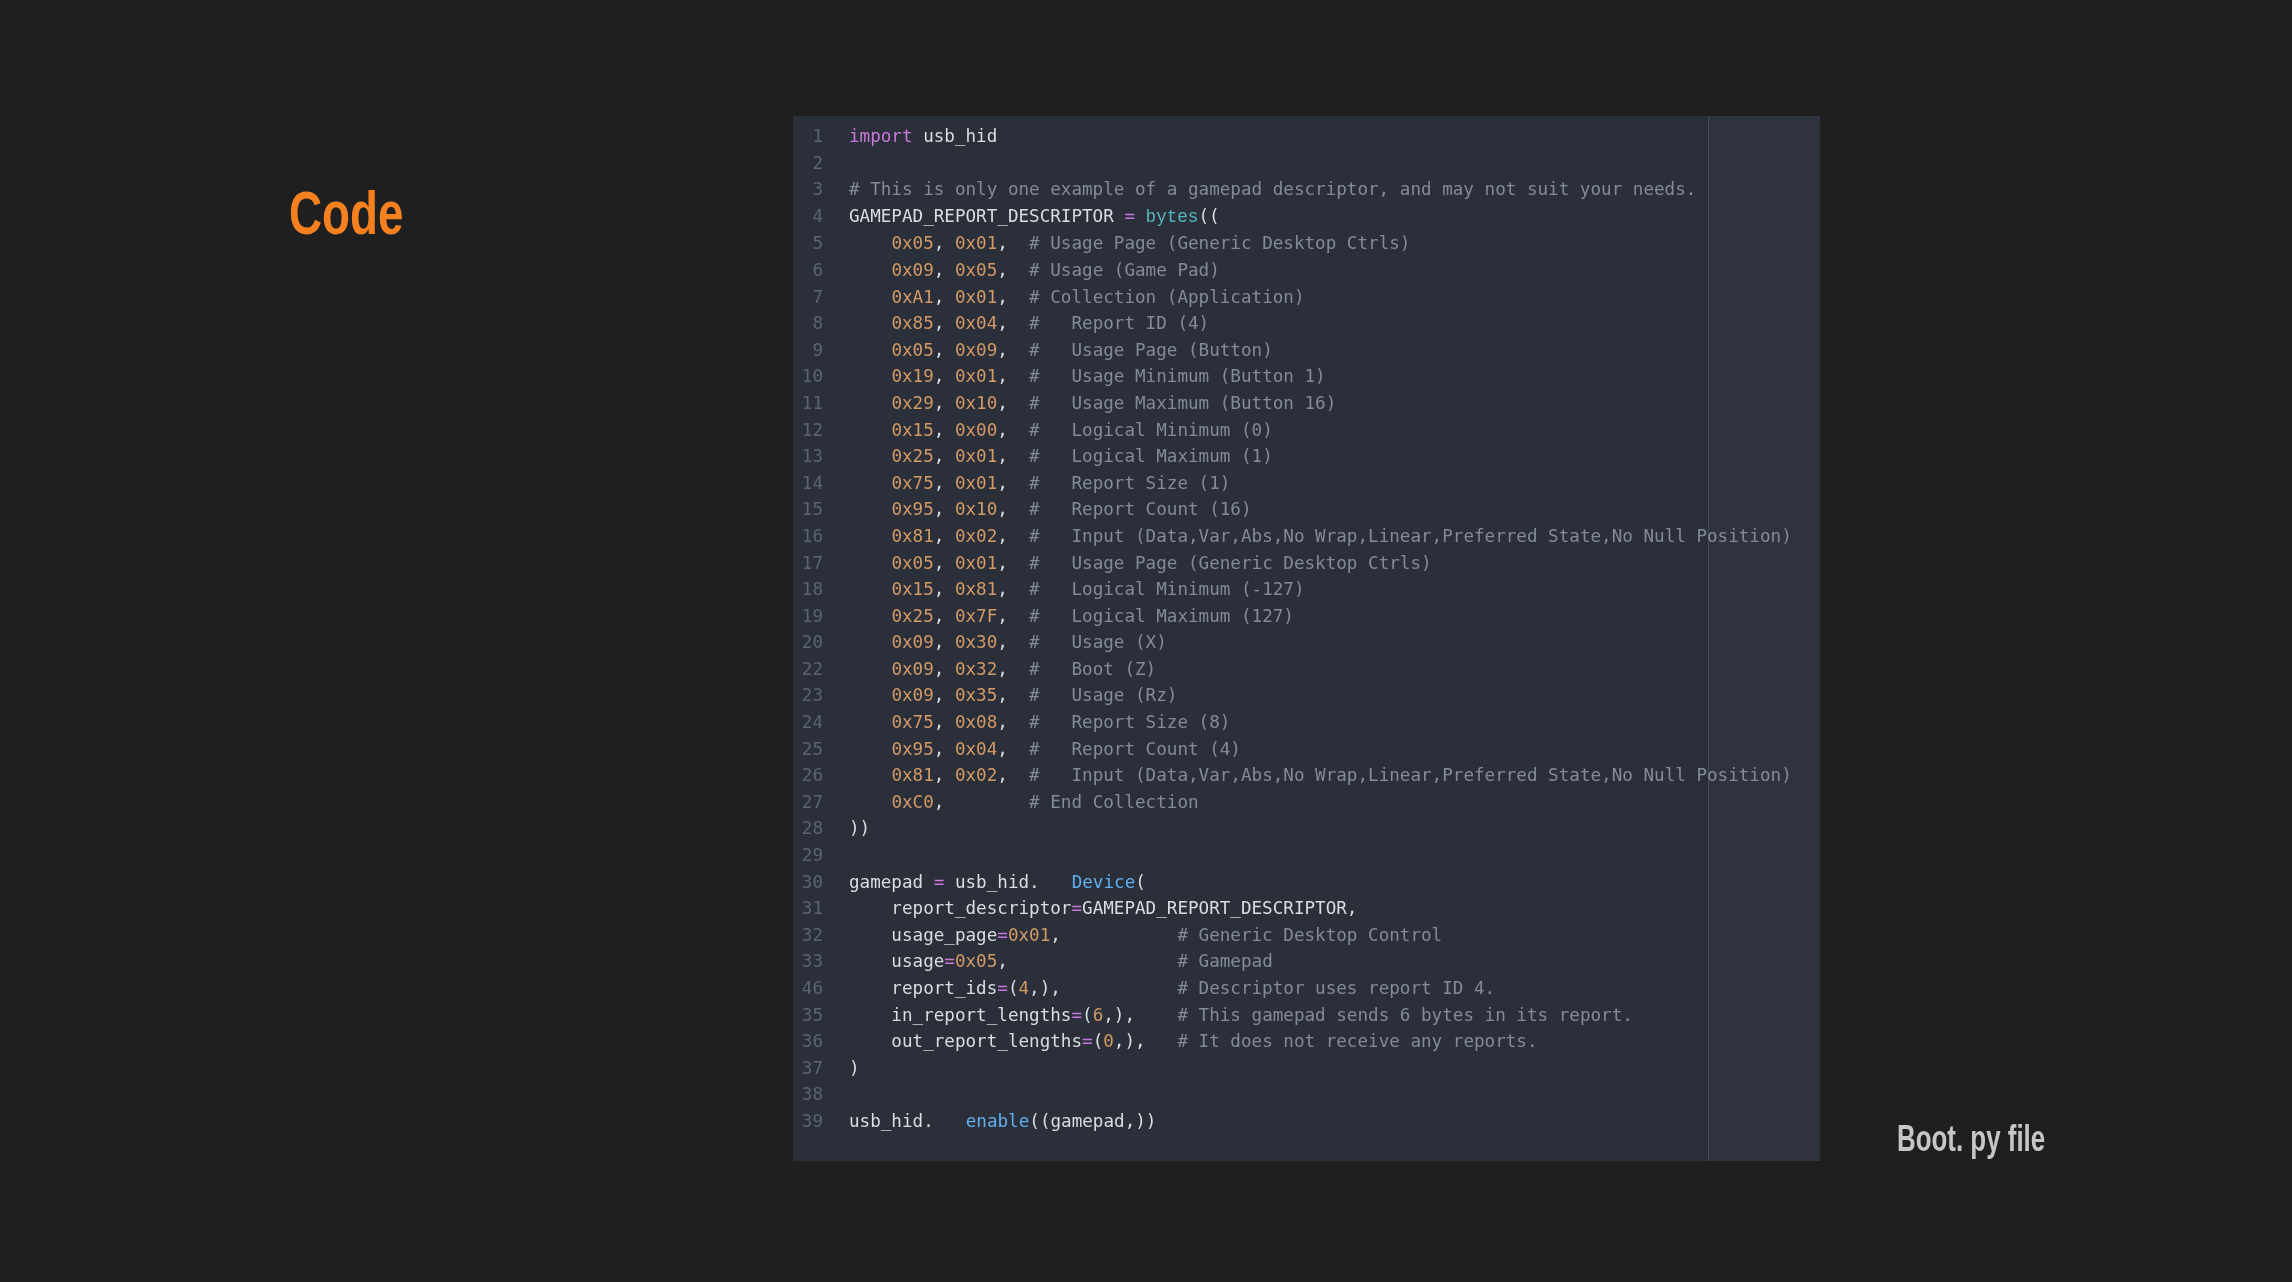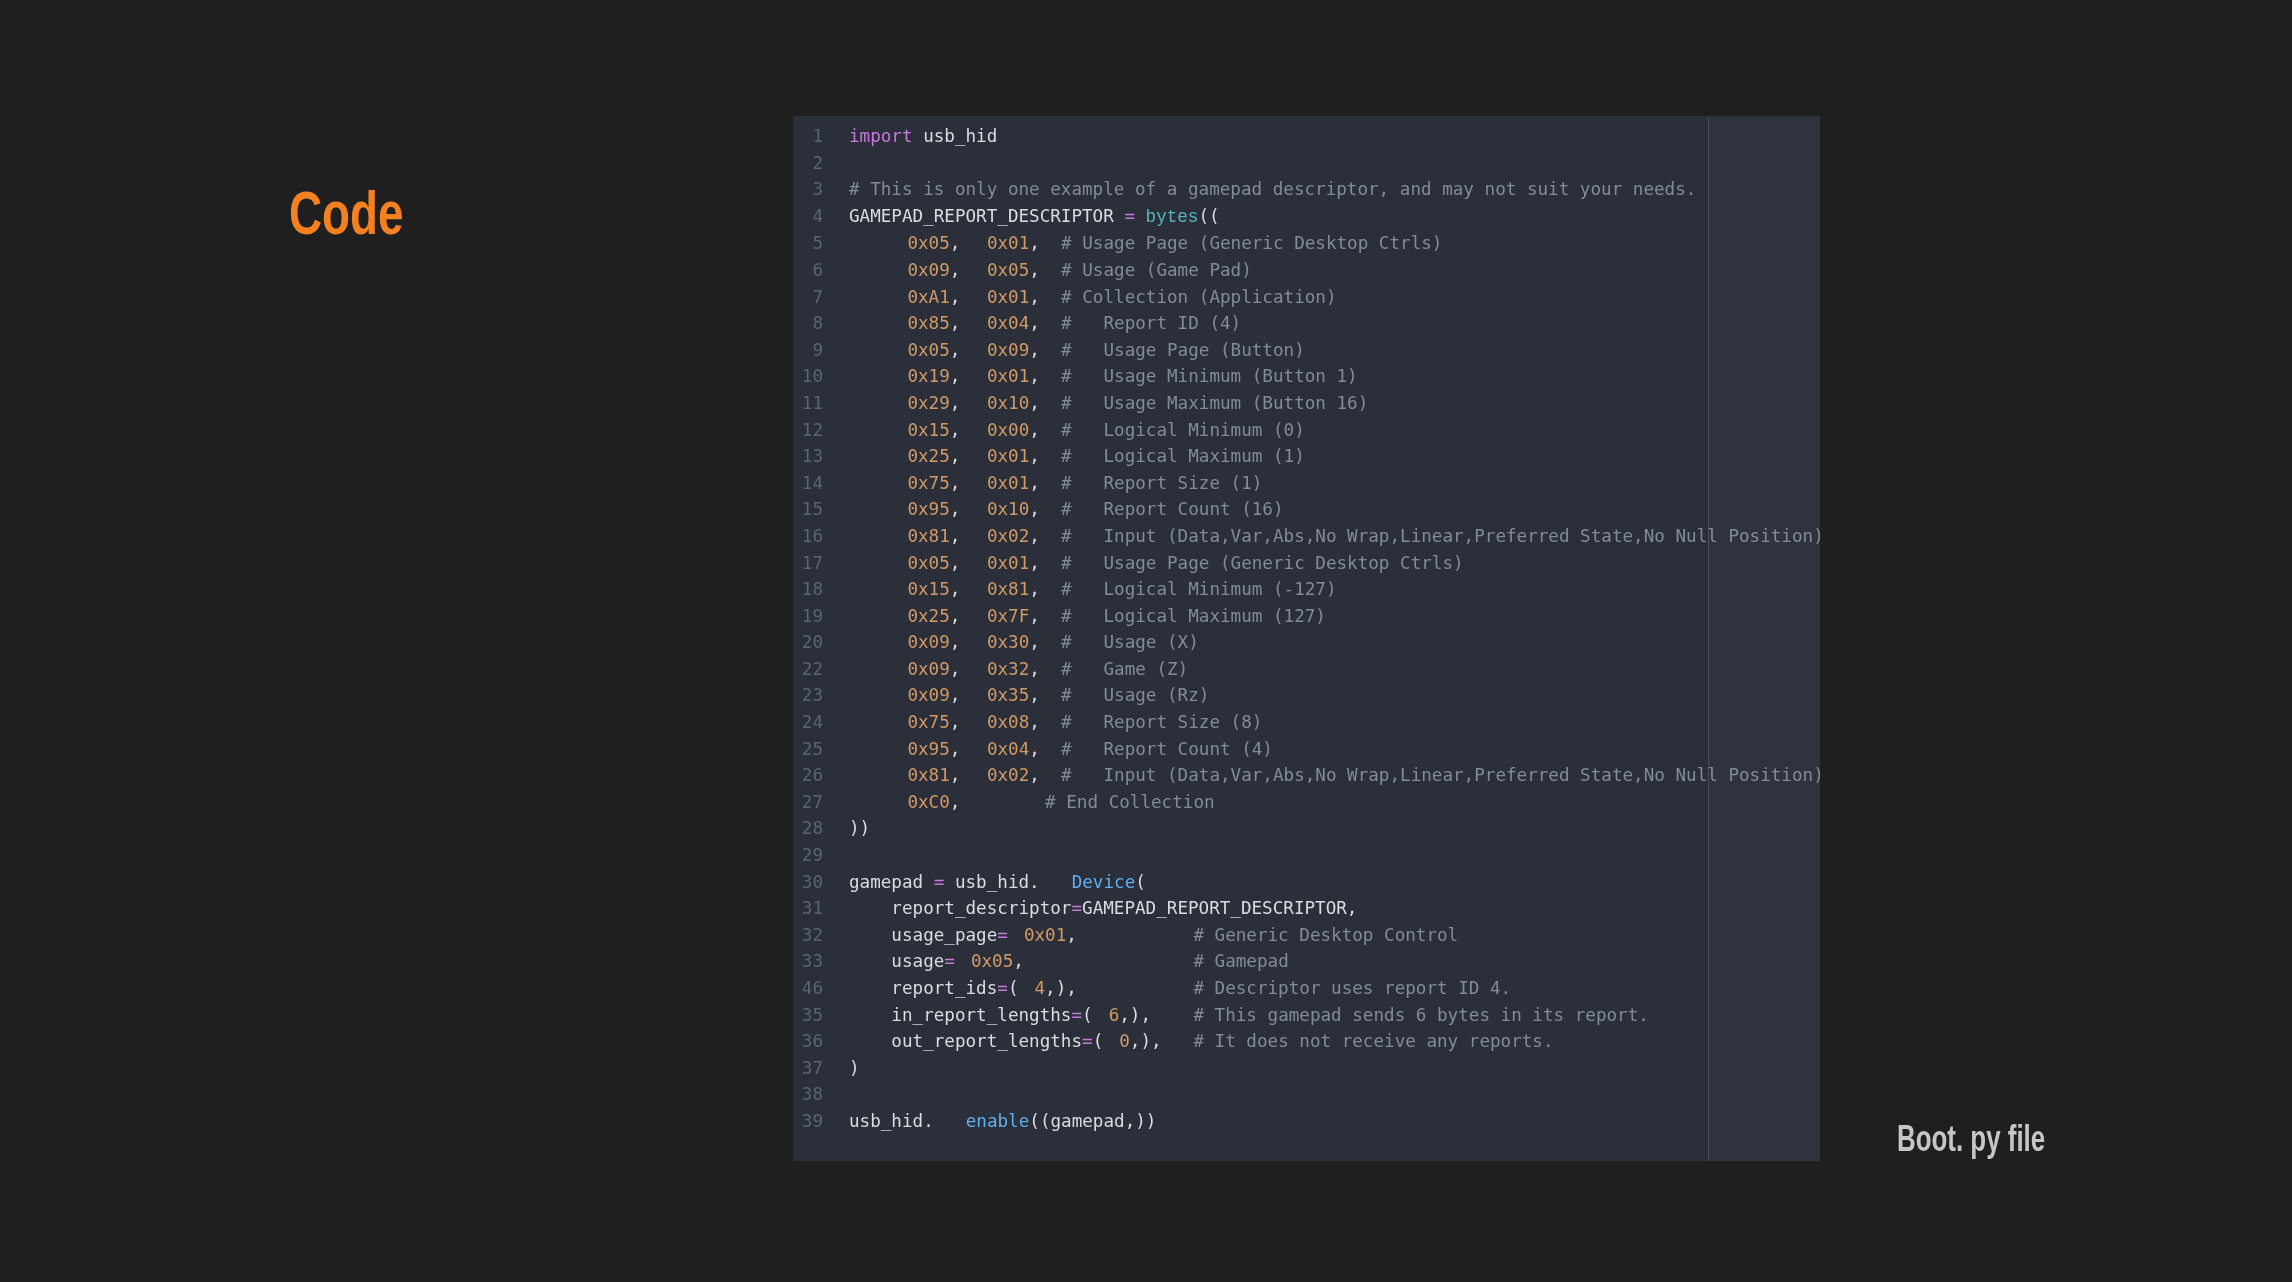--- a/index.html
+++ b/index.html
@@ -67,21 +67,21 @@
     flex: 0 0 30px;
     text-align: right;
     color: #5b6475;
   }
   .src { margin-left: 26px; }
 
   .tk-p { color: #d9dce3; }
   .tk-k { color: #c678dd; }
   .tk-b { color: #56b6c2; font-family: Liberation Mono, monospace; }
   .tk-f { color: #61afef; padding-left: 32px; }
-  .tk-n { color: #d19a66; margin-left: 16px; }
+  .tk-n { color: #d19a66; }
   .tk-o { color: #c678dd; }
   .tk-c { color: #848b98; }
 </style>
 </head>
 <body>
 
 <div class="slide-title">Code</div>
 
 <div class="editor">
   <div class="ruler-strip"></div>
@@ -99,21 +99,21 @@
       <div class="row"><span class="ln">11</span><span class="src"><span class="tk-p">    </span><span class="tk-n">0x29</span><span class="tk-p">, </span><span class="tk-n">0x10</span><span class="tk-p">,  </span><span class="tk-c">#   Usage Maximum (Button 16)</span></span></div>
       <div class="row"><span class="ln">12</span><span class="src"><span class="tk-p">    </span><span class="tk-n">0x15</span><span class="tk-p">, </span><span class="tk-n">0x00</span><span class="tk-p">,  </span><span class="tk-c">#   Logical Minimum (0)</span></span></div>
       <div class="row"><span class="ln">13</span><span class="src"><span class="tk-p">    </span><span class="tk-n">0x25</span><span class="tk-p">, </span><span class="tk-n">0x01</span><span class="tk-p">,  </span><span class="tk-c">#   Logical Maximum (1)</span></span></div>
       <div class="row"><span class="ln">14</span><span class="src"><span class="tk-p">    </span><span class="tk-n">0x75</span><span class="tk-p">, </span><span class="tk-n">0x01</span><span class="tk-p">,  </span><span class="tk-c">#   Report Size (1)</span></span></div>
       <div class="row"><span class="ln">15</span><span class="src"><span class="tk-p">    </span><span class="tk-n">0x95</span><span class="tk-p">, </span><span class="tk-n">0x10</span><span class="tk-p">,  </span><span class="tk-c">#   Report Count (16)</span></span></div>
       <div class="row"><span class="ln">16</span><span class="src"><span class="tk-p">    </span><span class="tk-n">0x81</span><span class="tk-p">, </span><span class="tk-n">0x02</span><span class="tk-p">,  </span><span class="tk-c">#   Input (Data,Var,Abs,No Wrap,Linear,Preferred State,No Null Position)</span></span></div>
       <div class="row"><span class="ln">17</span><span class="src"><span class="tk-p">    </span><span class="tk-n">0x05</span><span class="tk-p">, </span><span class="tk-n">0x01</span><span class="tk-p">,  </span><span class="tk-c">#   Usage Page (Generic Desktop Ctrls)</span></span></div>
       <div class="row"><span class="ln">18</span><span class="src"><span class="tk-p">    </span><span class="tk-n">0x15</span><span class="tk-p">, </span><span class="tk-n">0x81</span><span class="tk-p">,  </span><span class="tk-c">#   Logical Minimum (-127)</span></span></div>
       <div class="row"><span class="ln">19</span><span class="src"><span class="tk-p">    </span><span class="tk-n">0x25</span><span class="tk-p">, </span><span class="tk-n">0x7F</span><span class="tk-p">,  </span><span class="tk-c">#   Logical Maximum (127)</span></span></div>
       <div class="row"><span class="ln">20</span><span class="src"><span class="tk-p">    </span><span class="tk-n">0x09</span><span class="tk-p">, </span><span class="tk-n">0x30</span><span class="tk-p">,  </span><span class="tk-c">#   Usage (X)</span></span></div>
-      <div class="row"><span class="ln">22</span><span class="src"><span class="tk-p">    </span><span class="tk-n">0x09</span><span class="tk-p">, </span><span class="tk-n">0x32</span><span class="tk-p">,  </span><span class="tk-c">#   Game (Z)</span></span></div>
+      <div class="row"><span class="ln">22</span><span class="src"><span class="tk-p">    </span><span class="tk-n">0x09</span><span class="tk-p">, </span><span class="tk-n">0x32</span><span class="tk-p">,  </span><span class="tk-c">#   Boot (Z)</span></span></div>
       <div class="row"><span class="ln">23</span><span class="src"><span class="tk-p">    </span><span class="tk-n">0x09</span><span class="tk-p">, </span><span class="tk-n">0x35</span><span class="tk-p">,  </span><span class="tk-c">#   Usage (Rz)</span></span></div>
       <div class="row"><span class="ln">24</span><span class="src"><span class="tk-p">    </span><span class="tk-n">0x75</span><span class="tk-p">, </span><span class="tk-n">0x08</span><span class="tk-p">,  </span><span class="tk-c">#   Report Size (8)</span></span></div>
       <div class="row"><span class="ln">25</span><span class="src"><span class="tk-p">    </span><span class="tk-n">0x95</span><span class="tk-p">, </span><span class="tk-n">0x04</span><span class="tk-p">,  </span><span class="tk-c">#   Report Count (4)</span></span></div>
       <div class="row"><span class="ln">26</span><span class="src"><span class="tk-p">    </span><span class="tk-n">0x81</span><span class="tk-p">, </span><span class="tk-n">0x02</span><span class="tk-p">,  </span><span class="tk-c">#   Input (Data,Var,Abs,No Wrap,Linear,Preferred State,No Null Position)</span></span></div>
       <div class="row"><span class="ln">27</span><span class="src"><span class="tk-p">    </span><span class="tk-n">0xC0</span><span class="tk-p">,        </span><span class="tk-c"># End Collection</span></span></div>
       <div class="row"><span class="ln">28</span><span class="src"><span class="tk-p">))</span></span></div>
       <div class="row"><span class="ln">29</span><span class="src"></span></div>
       <div class="row"><span class="ln">30</span><span class="src"><span class="tk-p">gamepad </span><span class="tk-o">=</span><span class="tk-p"> usb_hid.</span><span class="tk-f">Device</span><span class="tk-p">(</span></span></div>
       <div class="row"><span class="ln">31</span><span class="src"><span class="tk-p">    report_descriptor</span><span class="tk-o">=</span><span class="tk-p">GAMEPAD_REPORT_DESCRIPTOR,</span></span></div>
       <div class="row"><span class="ln">32</span><span class="src"><span class="tk-p">    usage_page</span><span class="tk-o">=</span><span class="tk-n">0x01</span><span class="tk-p">,           </span><span class="tk-c"># Generic Desktop Control</span></span></div>

